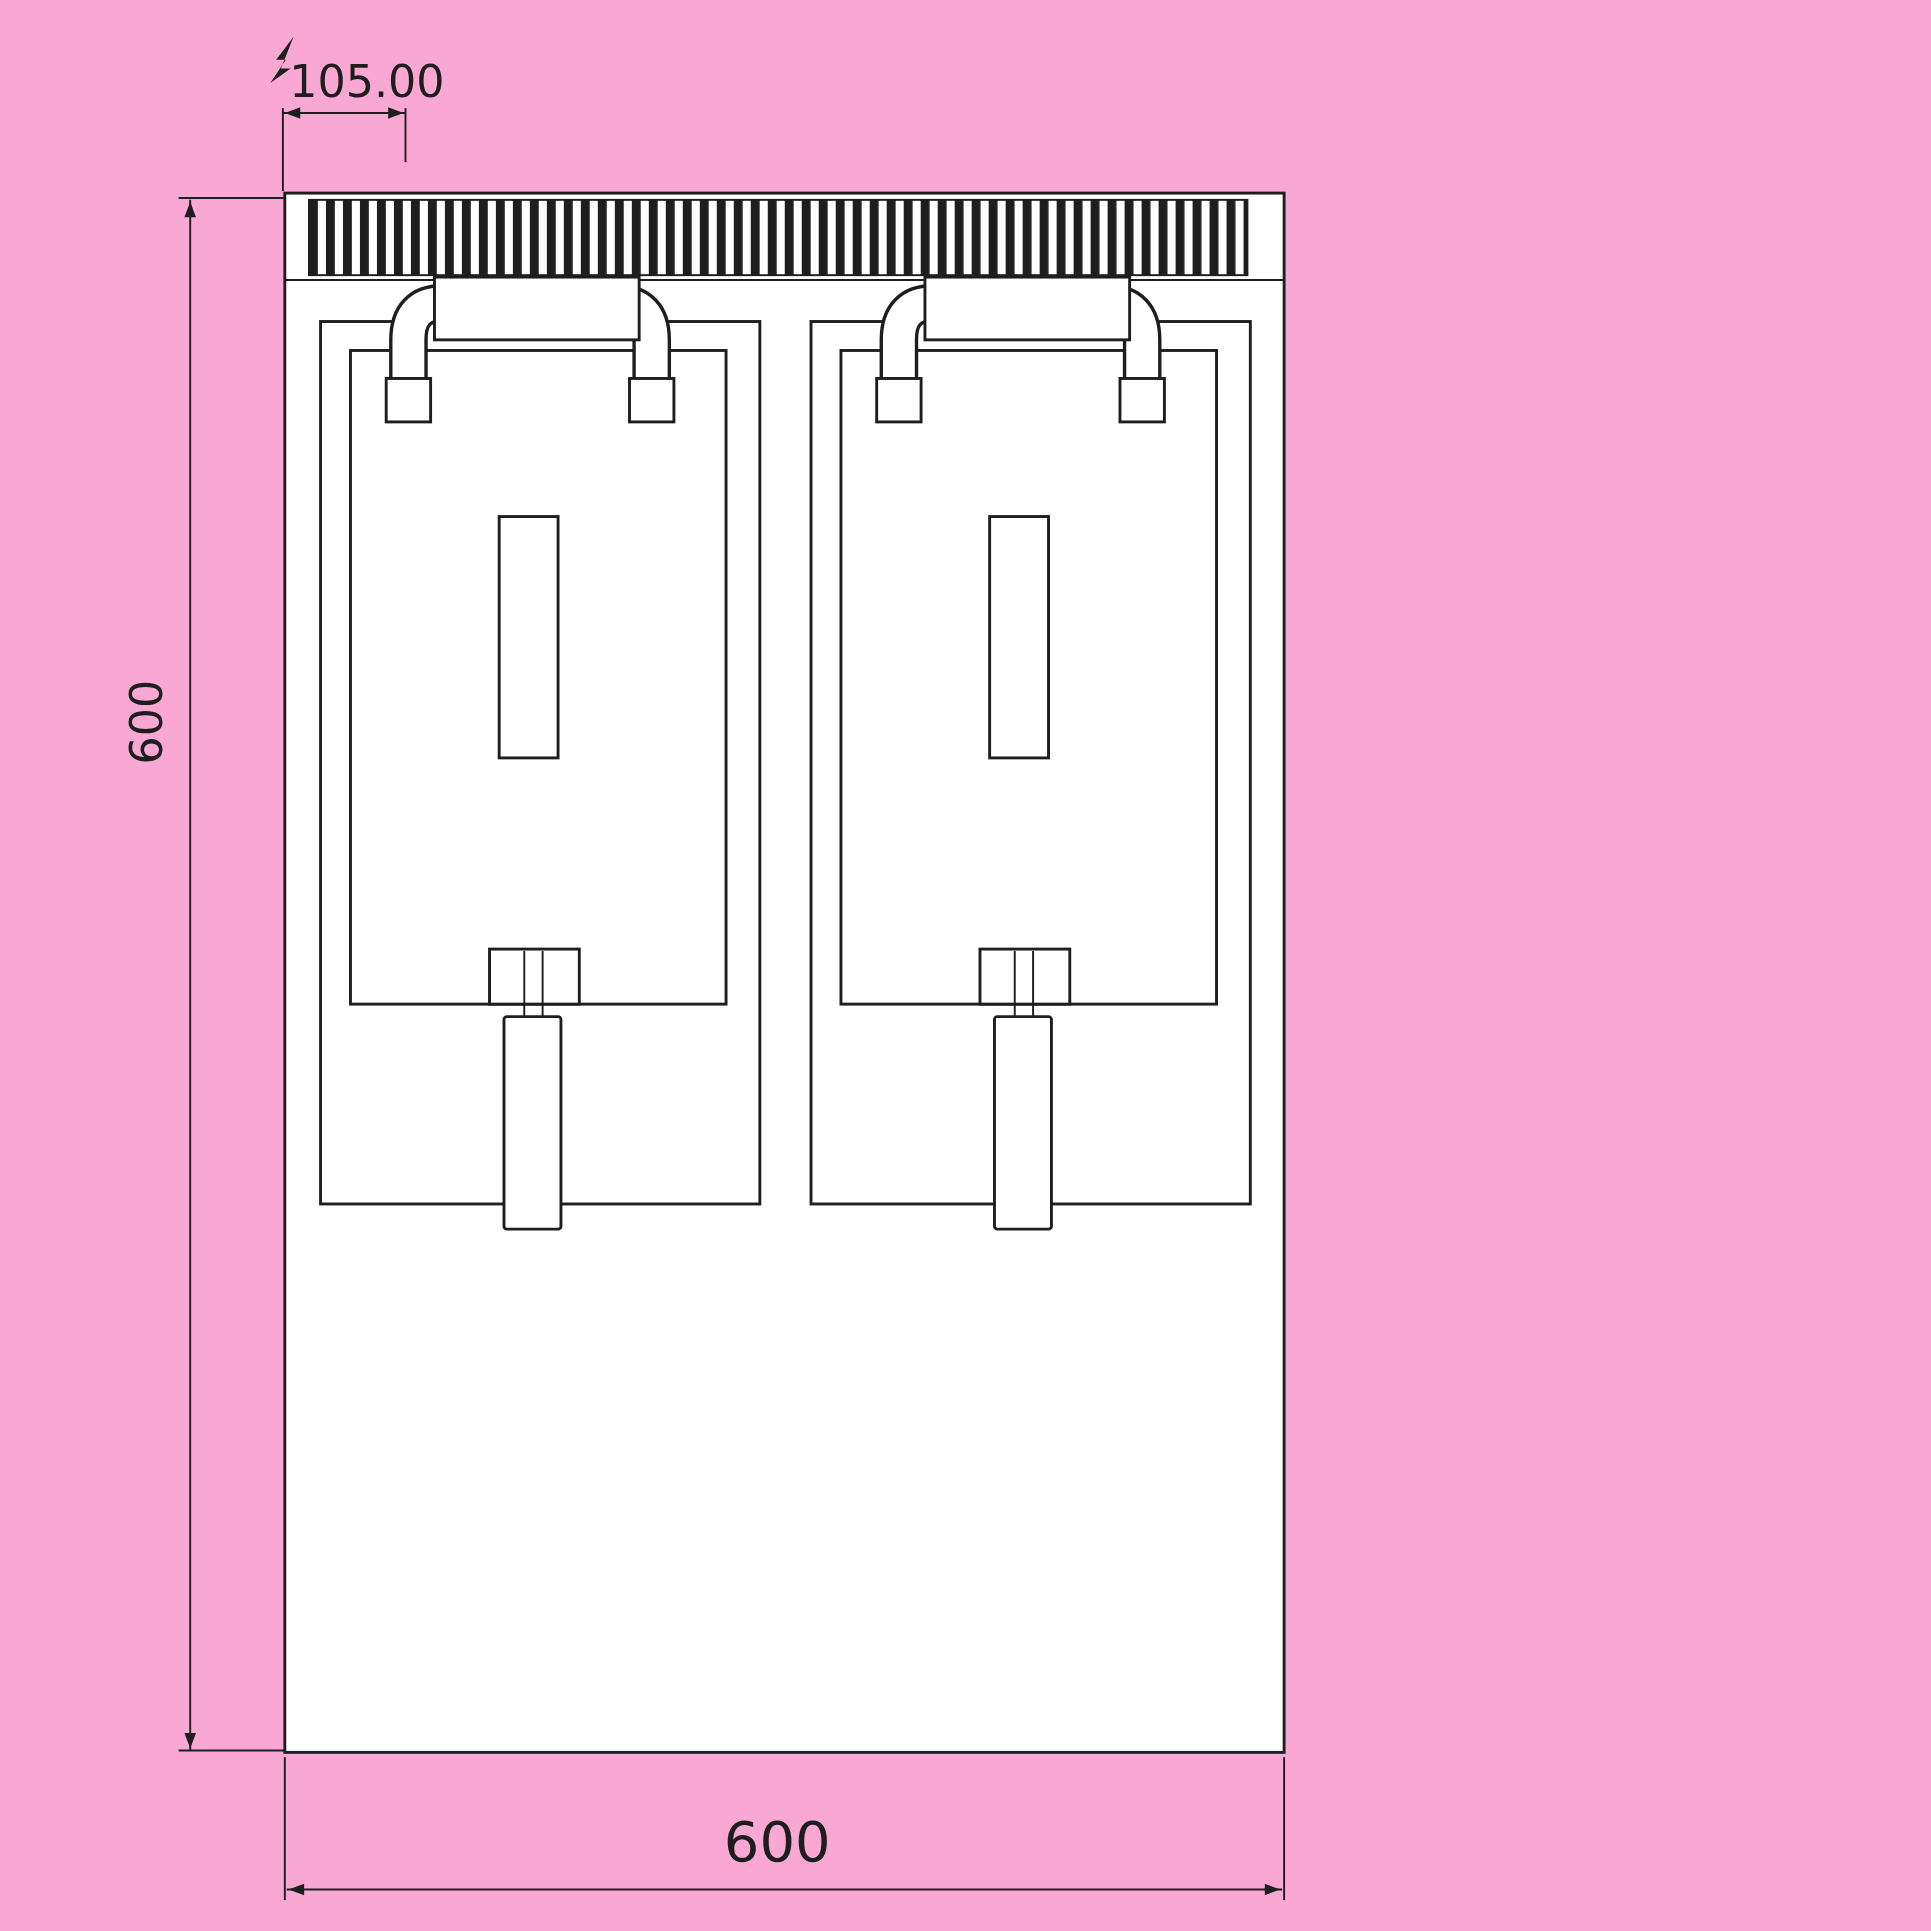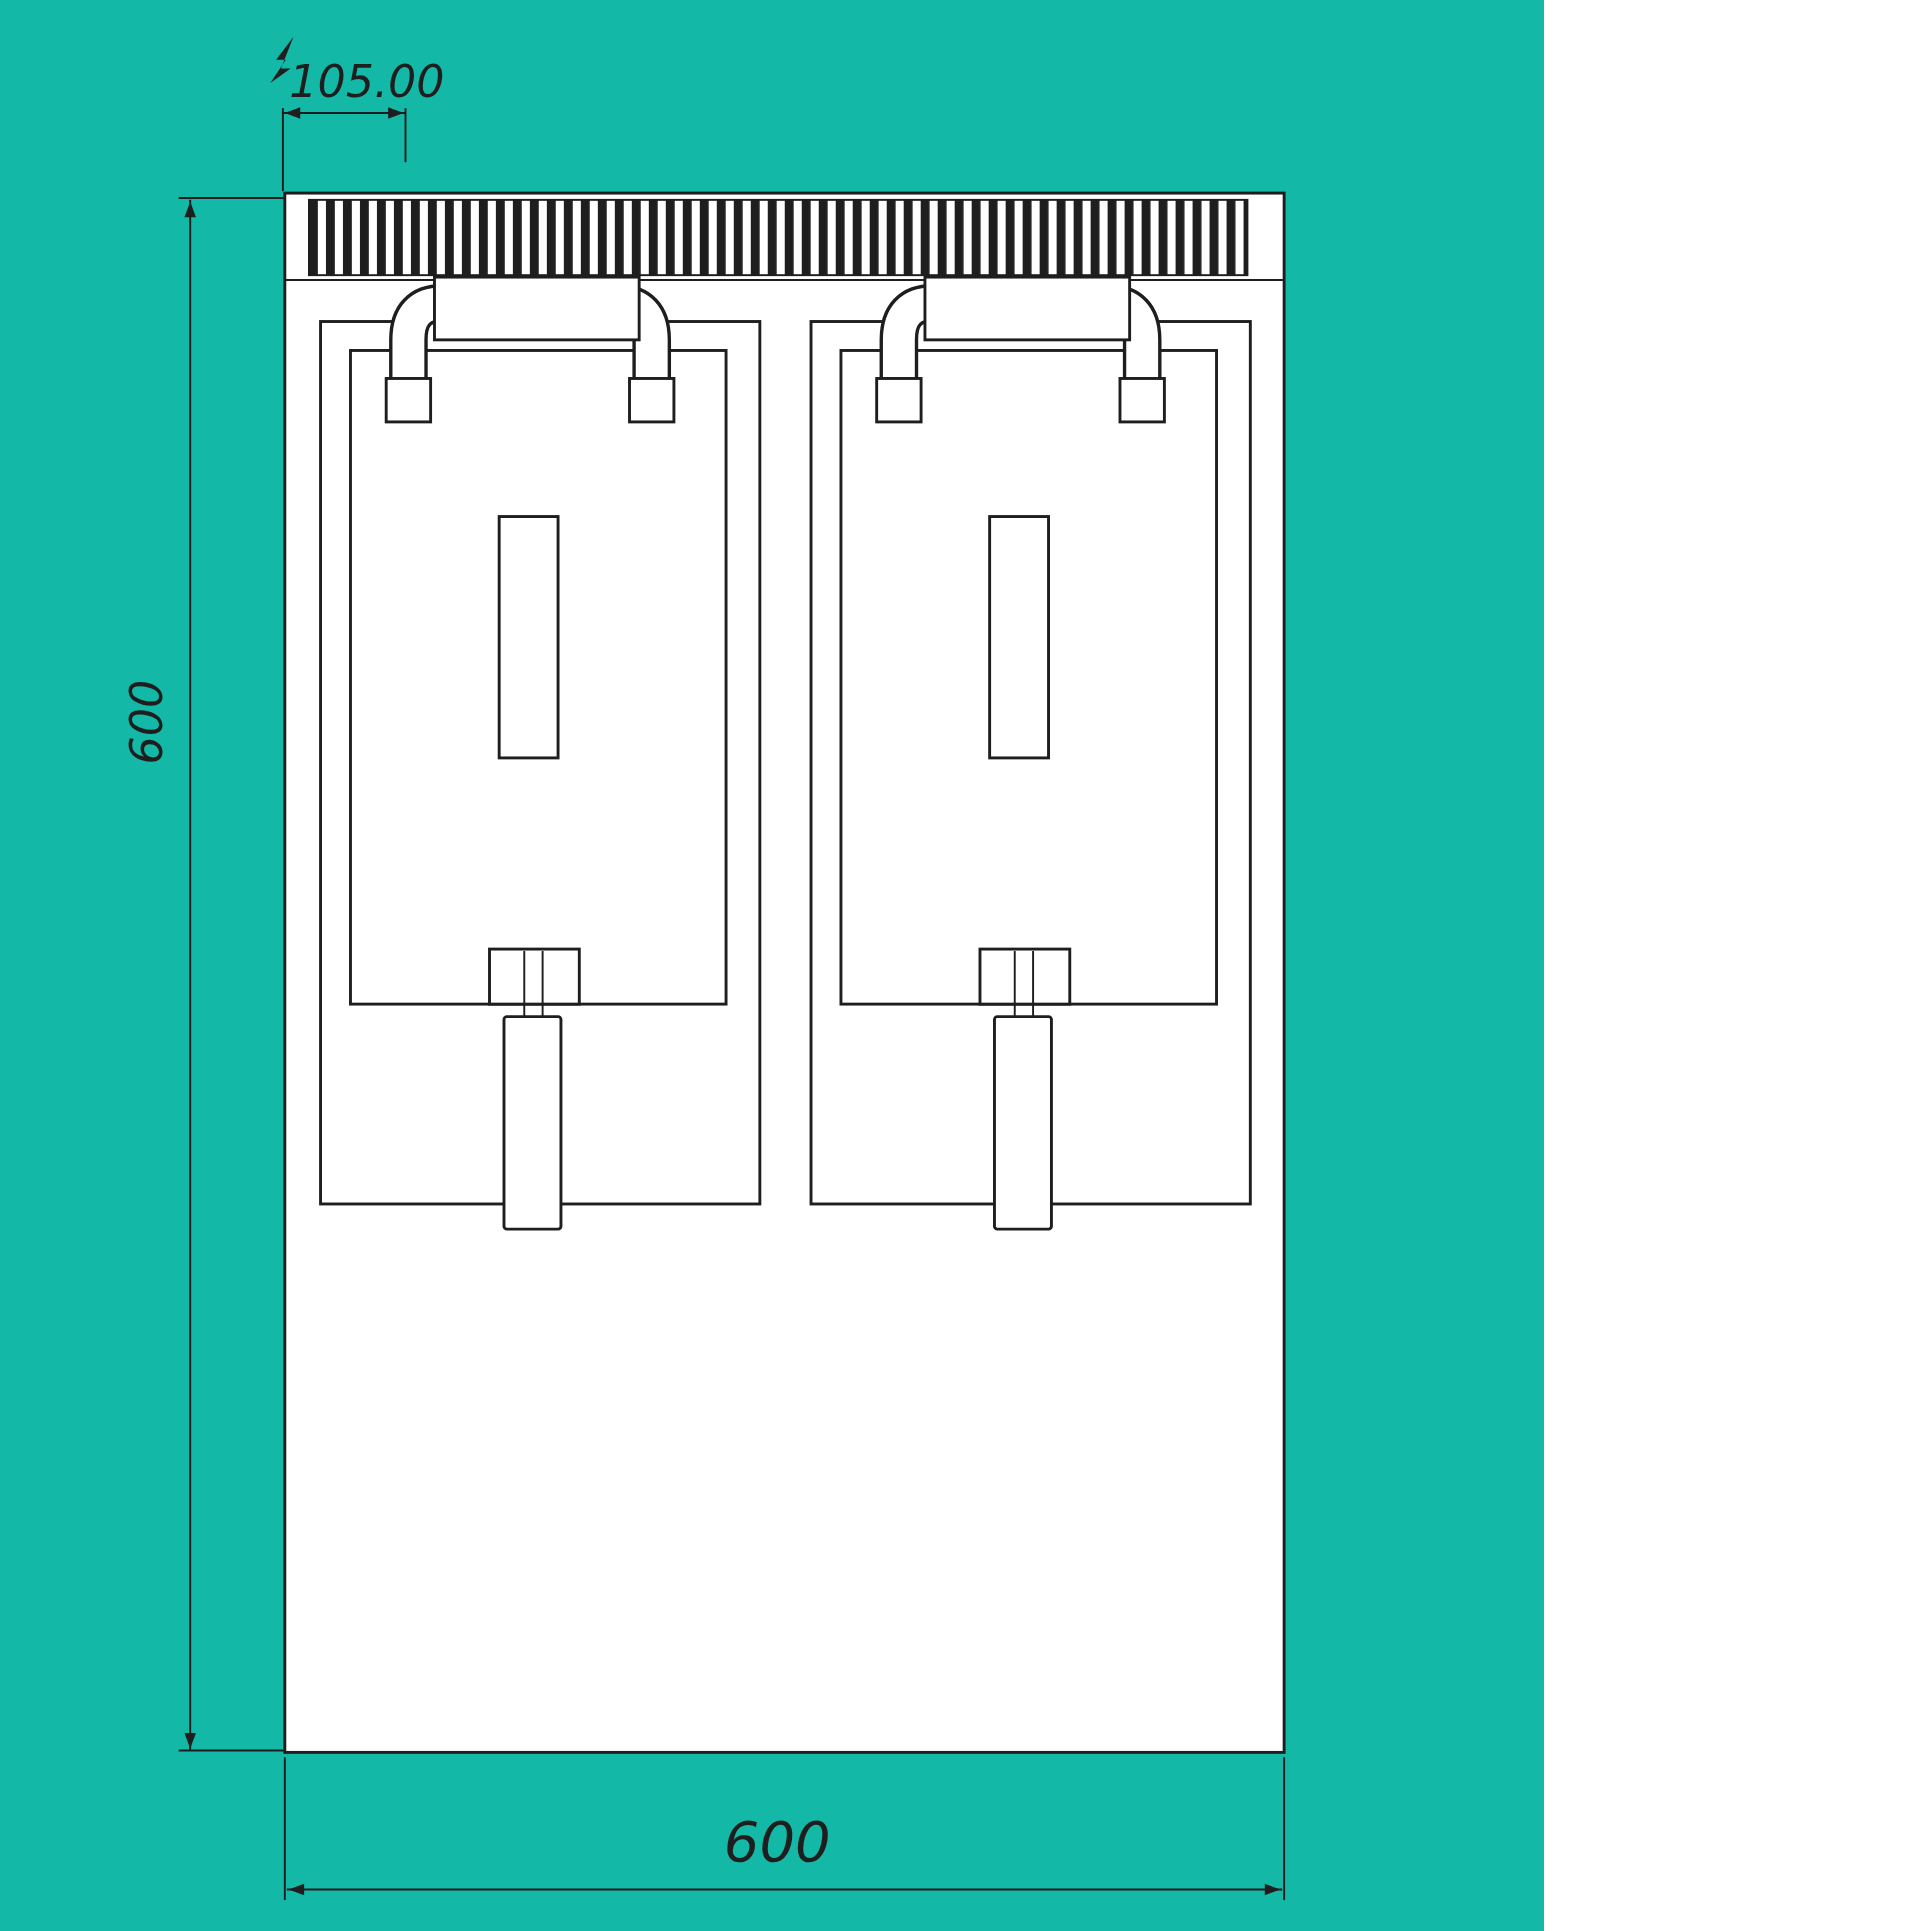--- a/index.html
+++ b/index.html
@@ -1,26 +1,25 @@
 <!DOCTYPE html>
 <html><head>
 <meta charset="utf-8">
 <style>
   html, body {
     margin: 0;
     padding: 0;
     background: #ffffff;
   }
   .page {
-    width: 1544px;
+    width: 1931px;
     height: 1931px;
-    background: #14b8a6;
+    background: #f9a8d4;
     position: relative;
     font-family: "DejaVu Sans", sans-serif;
-    font-style: italic;
   }
   svg { display: block; }
   .outline {
     fill: #ffffff;
     stroke: #1e1e1e;
     stroke-width: 3;
   }
   .thin {
     fill: none;
     stroke: #1e1e1e;

